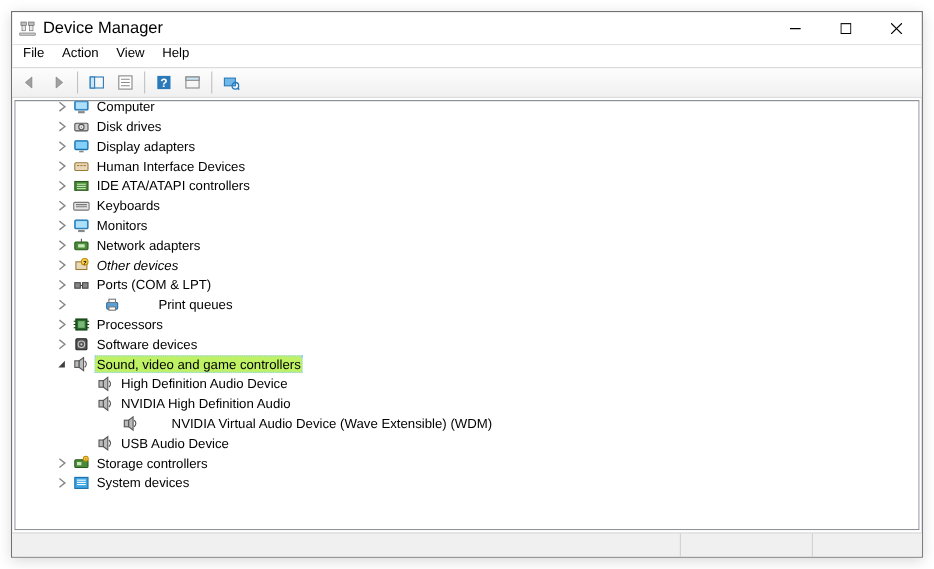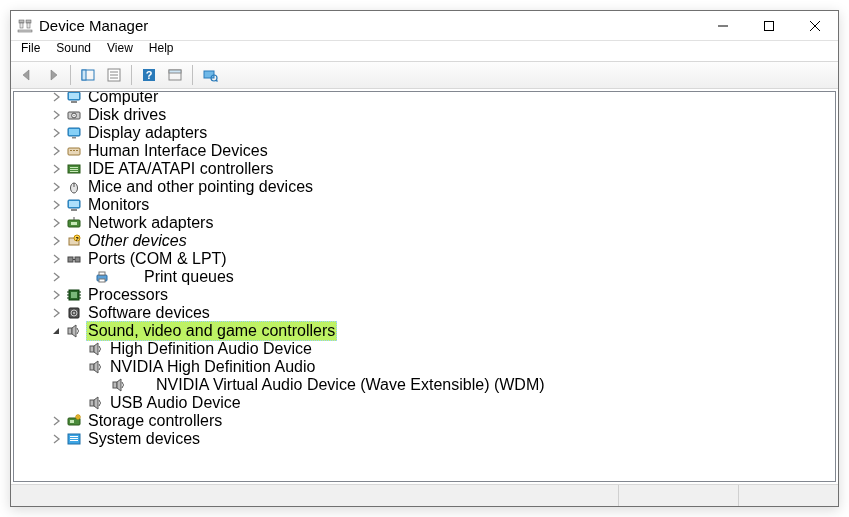--- a/index.html
+++ b/index.html
@@ -95,21 +95,21 @@
     display: flex; align-items: center; justify-content: center;
     margin-right: 2px;
     flex-shrink: 0;
   }
   .node-icon {
     width: 16px; height: 16px;
     margin-right: 4px;
     flex-shrink: 0;
     display: flex; align-items: center; justify-content: center;
   }
-  .node-label { font-size: 16px; padding: 0 2px; }
+  .node-label { font-size: 12px; padding: 0 2px; }
   .node-label.selected { background: #bef264; border: 1px dotted #99d1ff; padding: 0 1px; }
   
   .statusbar {
     height: 22px;
     border-top: 1px solid #d8d8d8;
     background: #f0f0f0;
     display: flex;
   }
   .statusbar .sb-cell { border-left: 1px solid #d0d0d0; height:100%; }
   .statusbar .sb-cell:first-child { border-left: none; flex:1; }
@@ -152,21 +152,21 @@
         <svg width="10" height="10">
             <line x1="0" y1="0" x2="10" y2="10" stroke-width="1"></line>
             <line x1="10" y1="0" x2="0" y2="10" stroke-width="1"></line>
           </svg>
       </div>
     </div>
   </div>
 
   <div class="menubar">
     <span class="menu-item">File</span>
-    <span class="menu-item">Sound</span>
+    <span class="menu-item">Action</span>
     <span class="menu-item">View</span>
     <span class="menu-item">Help</span>
   </div>
 
   <div class="toolbar">
     <div class="tb-btn">
       <svg width="16" height="16">
           <path d="M10,3 L4,8 L10,13 Z" fill="#a0a0a0" stroke="#707070" stroke-width=".5"></path>
         </svg>
     </div>
@@ -282,24 +282,24 @@
             <span class="node-label">IDE ATA/ATAPI controllers</span>
           </div>
           <div class="tree-row" style="padding-left: 36px;">
             <span class="expander">
               <svg width="12" height="12">
                 <path d="M3,2 L8,6 L3,10" fill="none" stroke="#888" stroke-width="1.3"></path>
               </svg>
             </span>
             <span class="node-icon">
               <svg width="16" height="16">
-                <use href="#i-mouse"></use>
-              </svg>
-            </span>
-            <span class="node-label">Mice and other pointing devices</span>
+                <use href="#i-keyboard"></use>
+              </svg>
+            </span>
+            <span class="node-label">Keyboards</span>
           </div>
           <div class="tree-row" style="padding-left: 36px;">
             <span class="expander">
               <svg width="12" height="12">
                 <path d="M3,2 L8,6 L3,10" fill="none" stroke="#888" stroke-width="1.3"></path>
               </svg>
             </span>
             <span class="node-icon">
               <svg width="16" height="16">
                 <use href="#i-monitor"></use>

